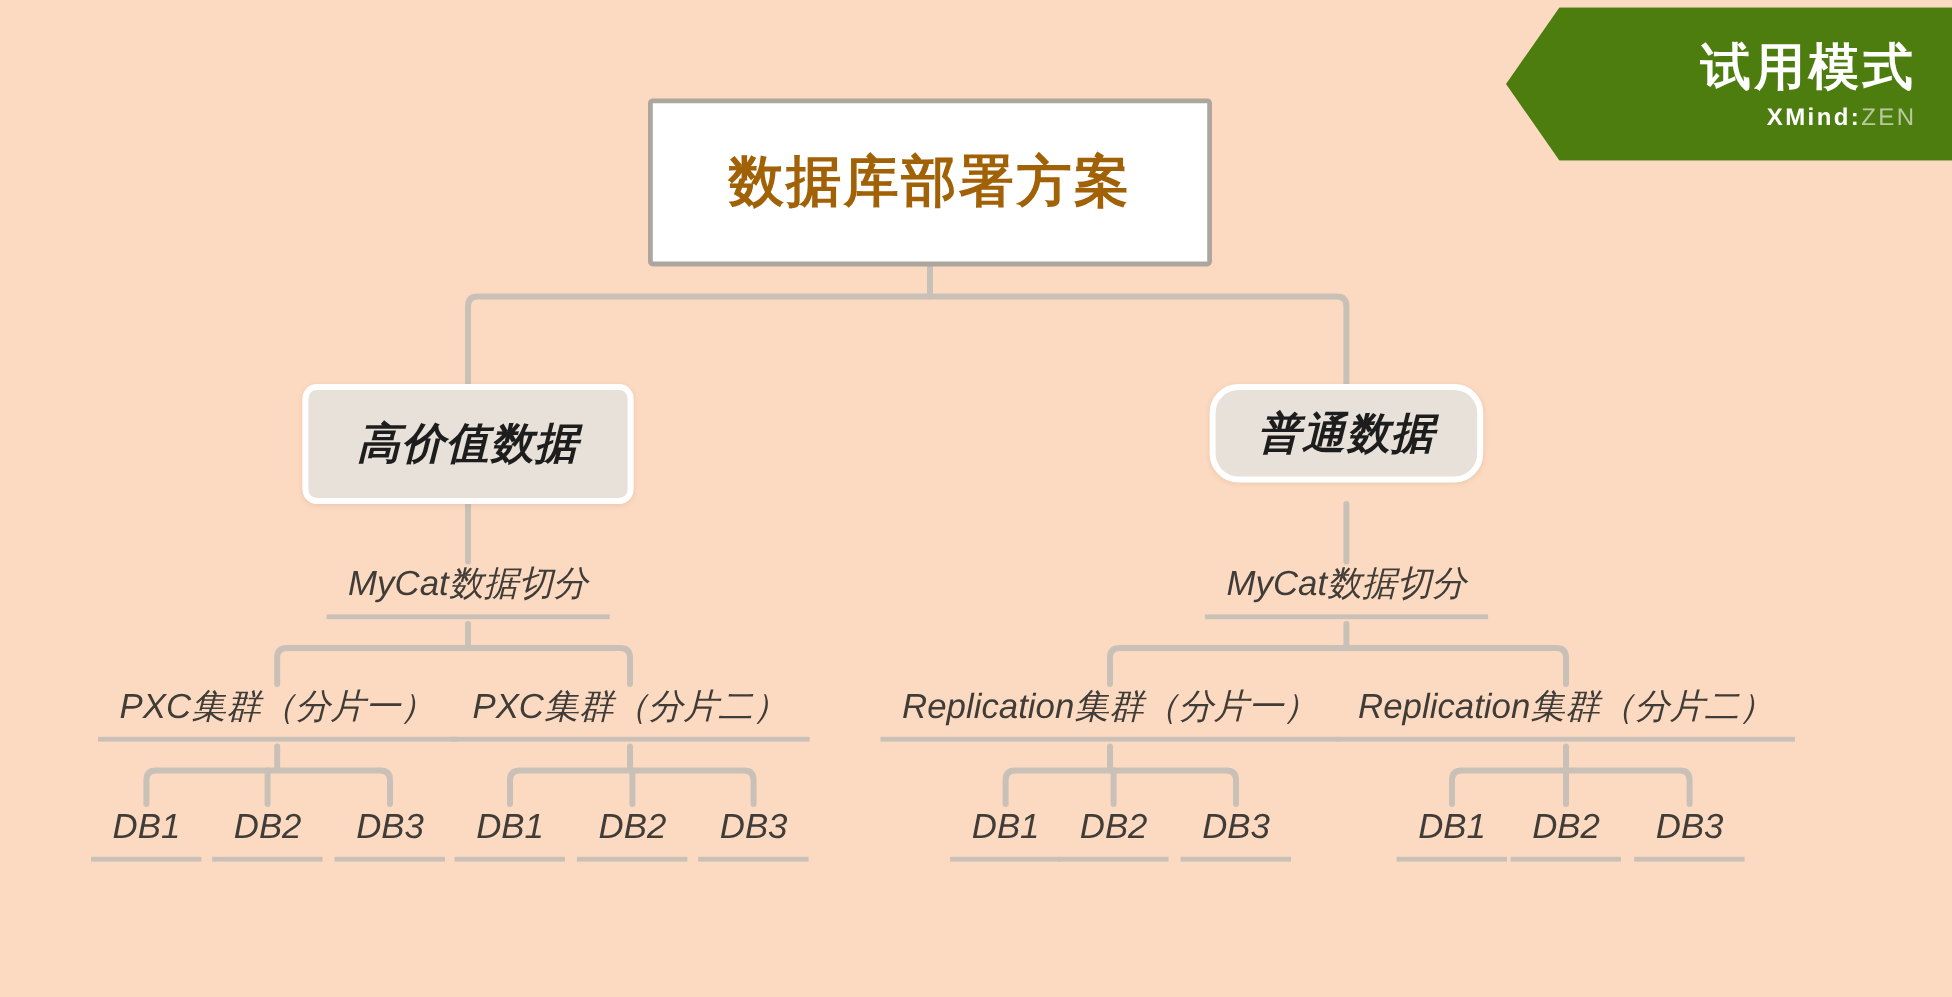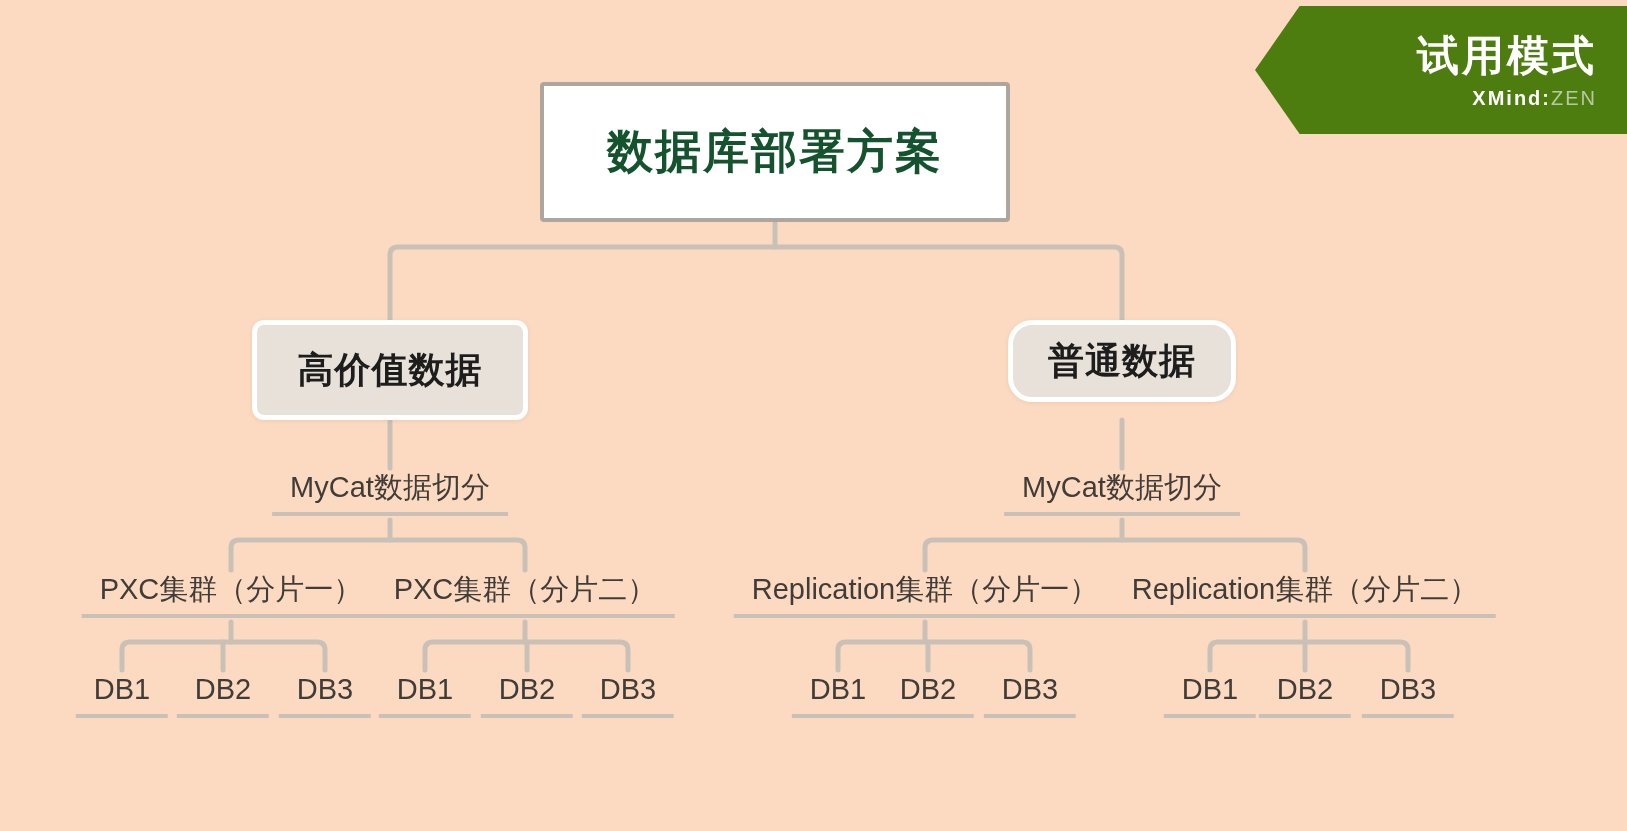--- a/index.html
+++ b/index.html
@@ -35,43 +35,45 @@
     justify-content: center;
     white-space: nowrap;
     cursor: default;
   }
   .topic.root {
     background: #ffffff;
     border: 4px solid #ACA69E;
     border-radius: 4px;
     font-size: 46px;
     font-weight: bold;
-    color: #14532d;
+    color: #a16207;
     letter-spacing: 2px;
   }
   .topic.branch {
     background: #E8E1D9;
     border: 5px solid #ffffff;
     border-radius: 12px;
     font-size: 36px;
     font-weight: bold;
     color: #1d1d1d;
     letter-spacing: 1px;
     box-shadow: 0 1px 4px rgba(120,90,60,0.12);
+    font-style: italic;
   }
   .utopic {
     position: absolute;
     transform: translateX(-50%);
     padding: 2px 18px 8px 18px;
     border-bottom: 4px solid #C9C1B7;
     font-size: 29px;
     line-height: 34px;
     color: #403C38;
     white-space: nowrap;
     cursor: default;
+    font-style: italic;
   }
   .trial-badge {
     position: absolute;
     top: 6px;
     right: 0;
     width: 372px;
     height: 128px;
     background: #4d7c0f;
     clip-path: polygon(12% 0, 100% 0, 100% 100%, 12% 100%, 0 50%);
     display: flex;

